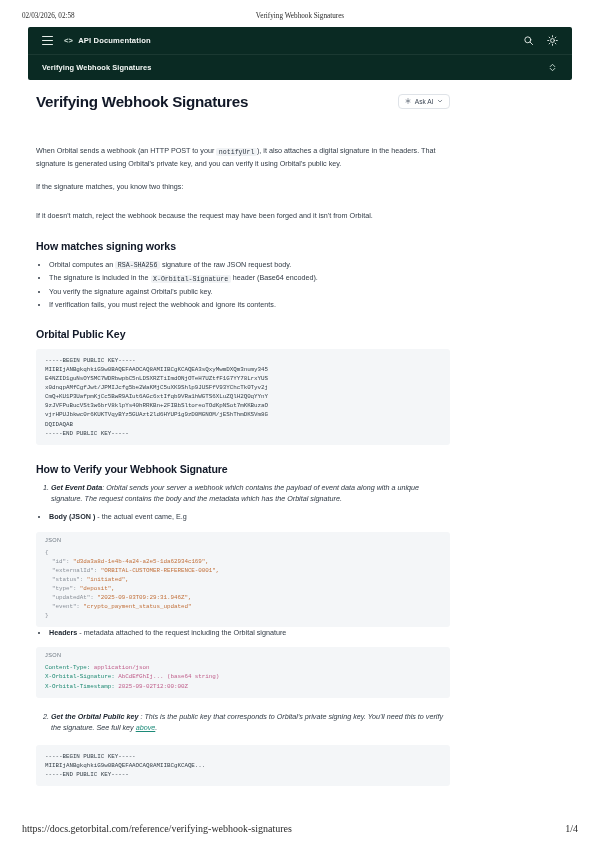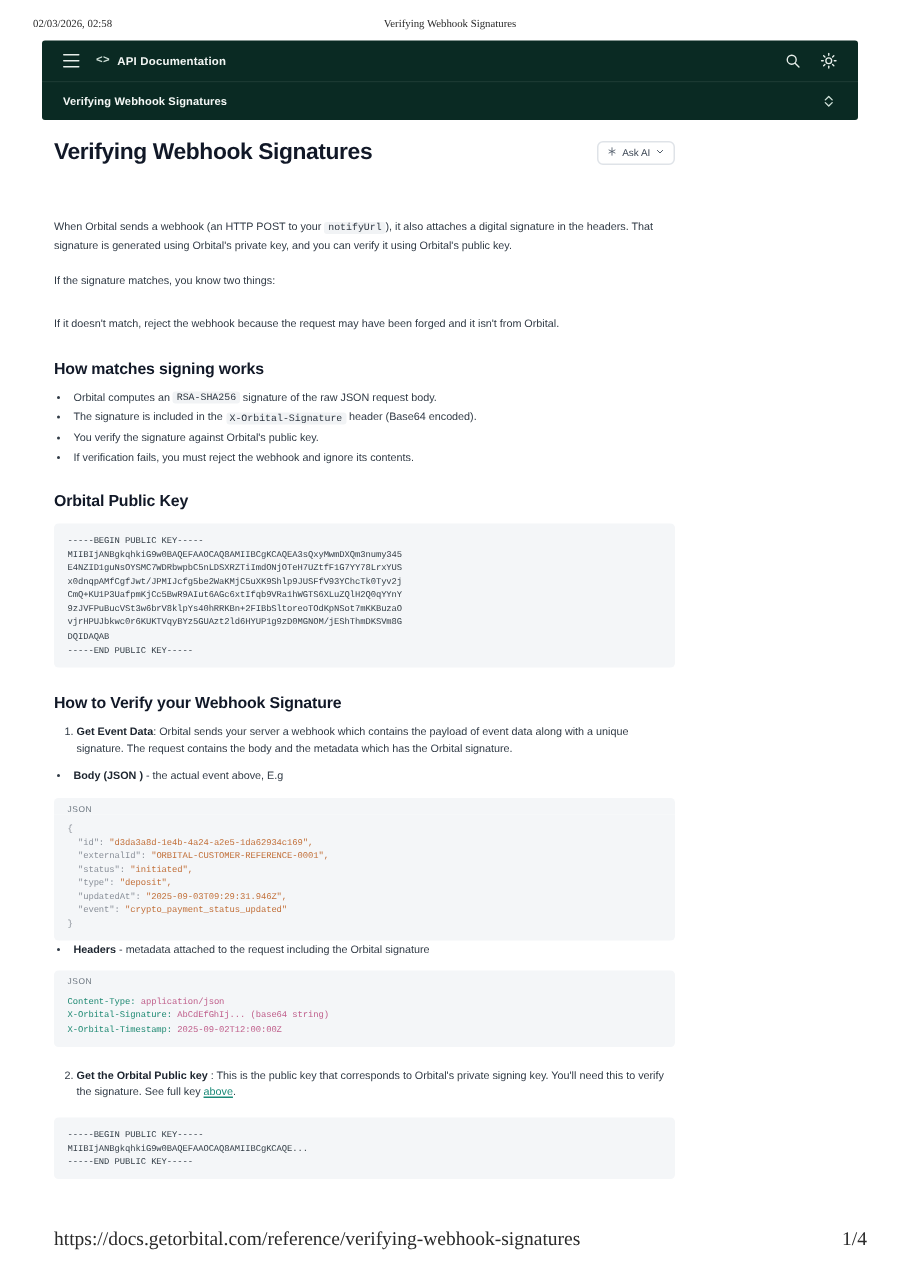--- a/index.html
+++ b/index.html
@@ -30,24 +30,23 @@
   .print-head .ph-left { width: 33%; text-align: left; }
   .print-head .ph-center { width: 34%; text-align: center; }
   .print-head .ph-right { width: 33%; text-align: right; }
 
   .print-foot {
     position: absolute;
     bottom: 14px; left: 0; right: 0;
     display: flex;
     align-items: center;
     font-family: "Liberation Serif", serif;
-    font-size: 13px;
+    font-size: 10px;
     color: #2b2b2b;
     padding: 0 22px;
-    margin-left: 14px;
   }
   .print-foot .pf-left { flex: 1; text-align: left; }
   .print-foot .pf-right { text-align: right; }
 
   
   .app {
     position: absolute;
     top: 27px;
     left: 28px;
     right: 28px;
@@ -144,21 +143,21 @@
   }
 
   ul.bullets, ol.steps { margin: 0; padding: 0 0 0 13px; }
   ul.bullets li, ol.steps li {
     font-size: 7.2px;
     line-height: 1.62;
     color: #303a45;
     margin: 0 0 1px 0;
   }
   ul.bullets { list-style: disc; }
-  ol.steps { list-style: decimal; padding-left: 15px; }
+  ol.steps { list-style: decimal; padding-left: 15px; font-style: italic; }
   ol.steps li { margin-bottom: 6px; }
   ol.steps li::marker { color: #303a45; }
   li b { font-weight: 700; color: #1b232d; }
 
   code.inline {
     font-family: "Liberation Mono", monospace;
     font-size: 6.6px;
     background: #f1f3f5;
     color: #2d3640;
     padding: 0.5px 2.5px;
@@ -318,21 +317,21 @@
 DQIDAQAB
 -----END PUBLIC KEY-----</pre>
   </div>
 
   <h2 class="sec">How to Verify your Webhook Signature</h2>
   <ol class="steps">
     <li><b>Get Event Data</b><span>: Orbital sends your server a webhook which contains the payload of event data along with a unique signature. The request contains the body and the metadata which has the Orbital signature.</span></li>
   </ol>
 
   <ul class="bullets bullet-lead">
-    <li><b>Body (JSON )</b><span> - the actual event above, E.g</span></li>
+    <li><b>Body (JSON )</b><span> - the actual event came, E.g</span></li>
   </ul>
 
   <div class="cb-lang">JSON</div>
   <div class="codeblock json">
     <pre id="body-json"><span class="p">{</span>
 <span class="k">  "id": </span><span class="s">"d3da3a8d-1e4b-4a24-a2e5-1da62934c169",</span>
 <span class="k">  "externalId": </span><span class="s">"ORBITAL-CUSTOMER-REFERENCE-0001",</span>
 <span class="k">  "status": </span><span class="s">"initiated",</span>
 <span class="k">  "type": </span><span class="s">"deposit",</span>
 <span class="k">  "updatedAt": </span><span class="s">"2025-09-03T09:29:31.946Z",</span>

